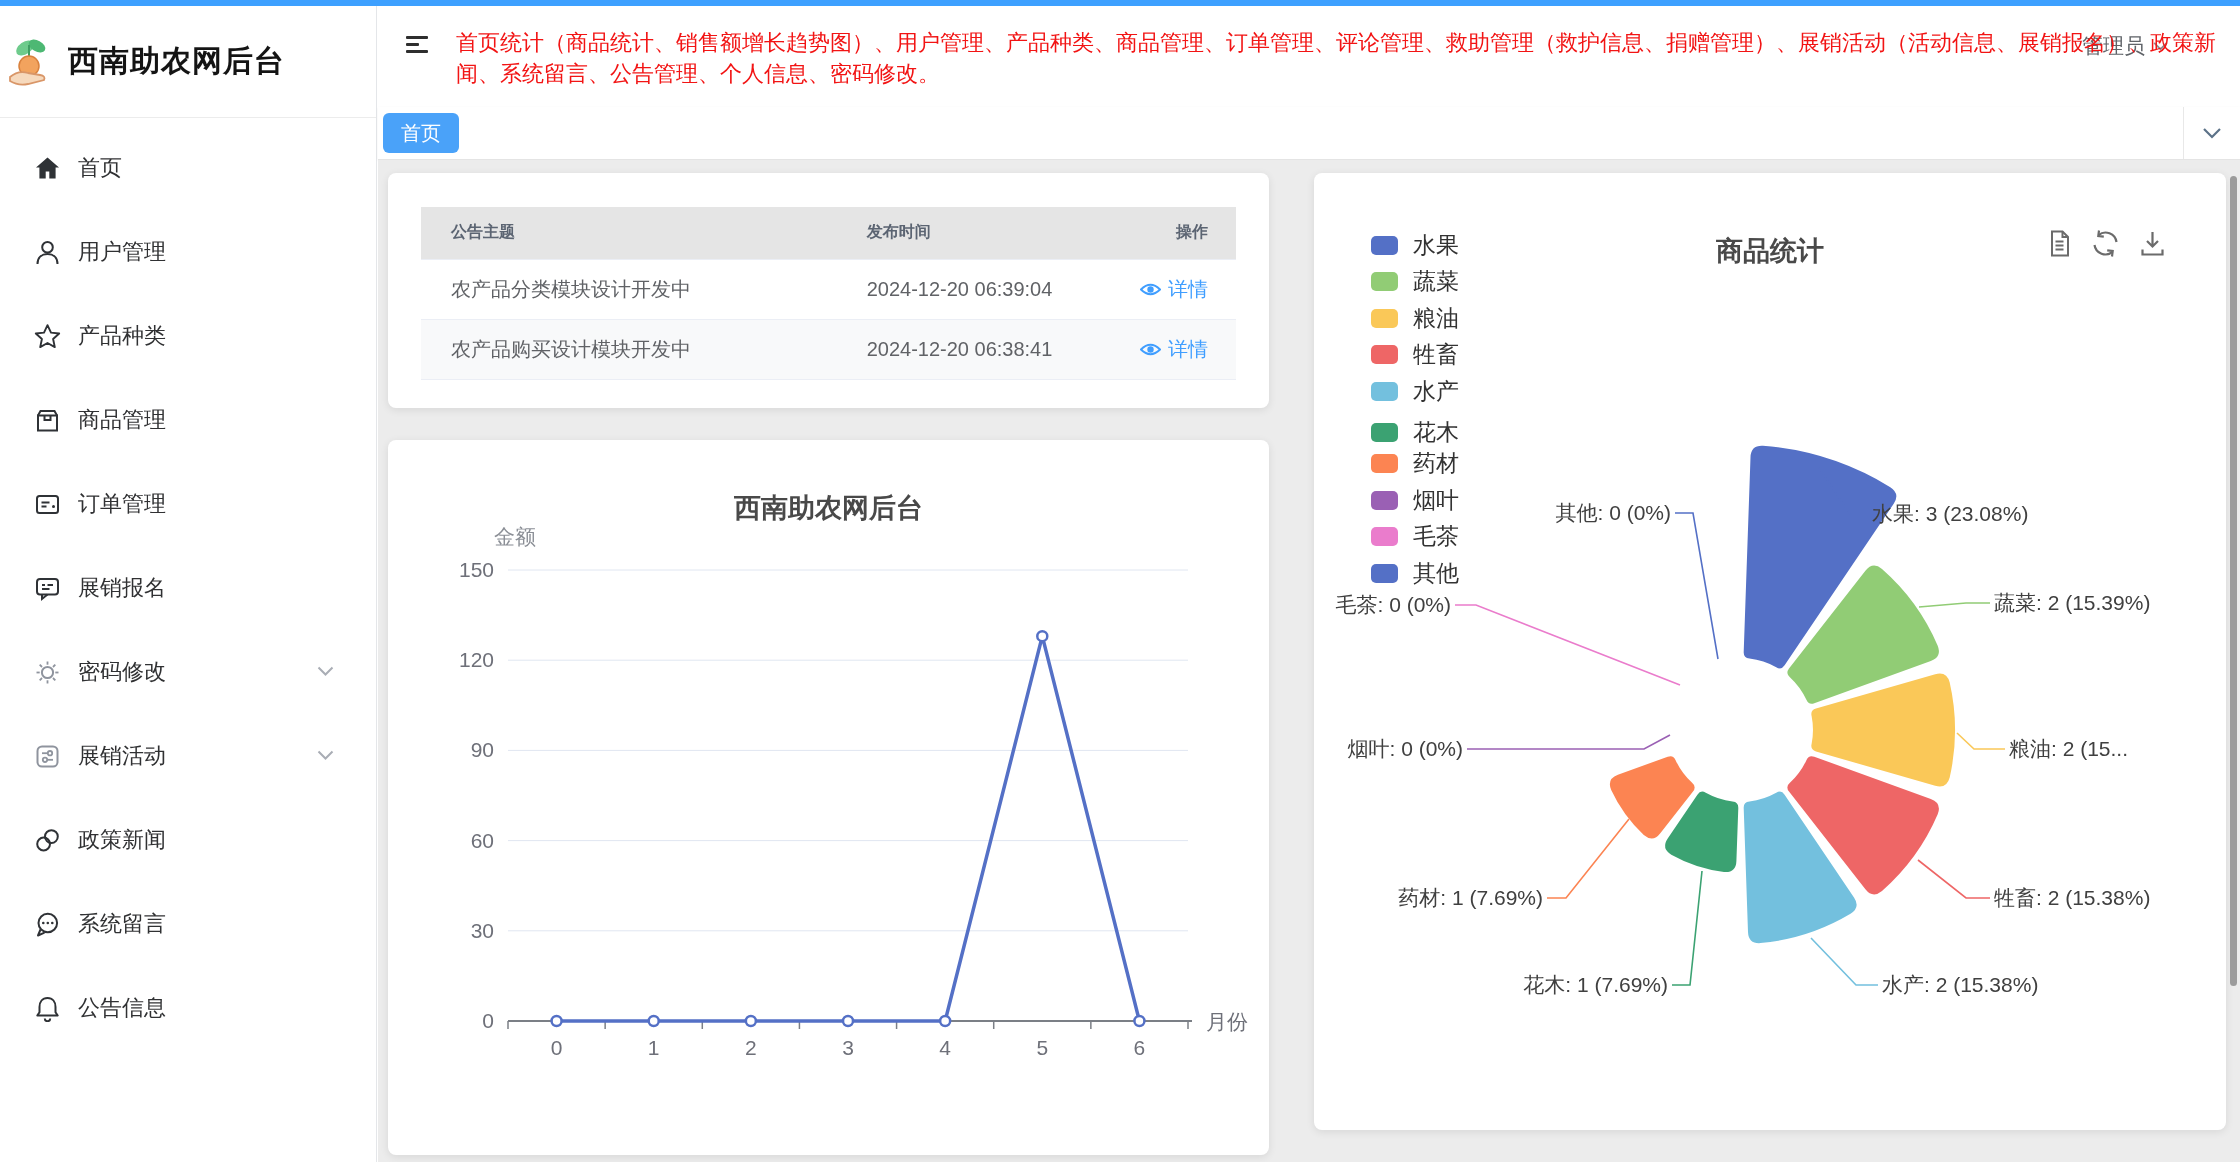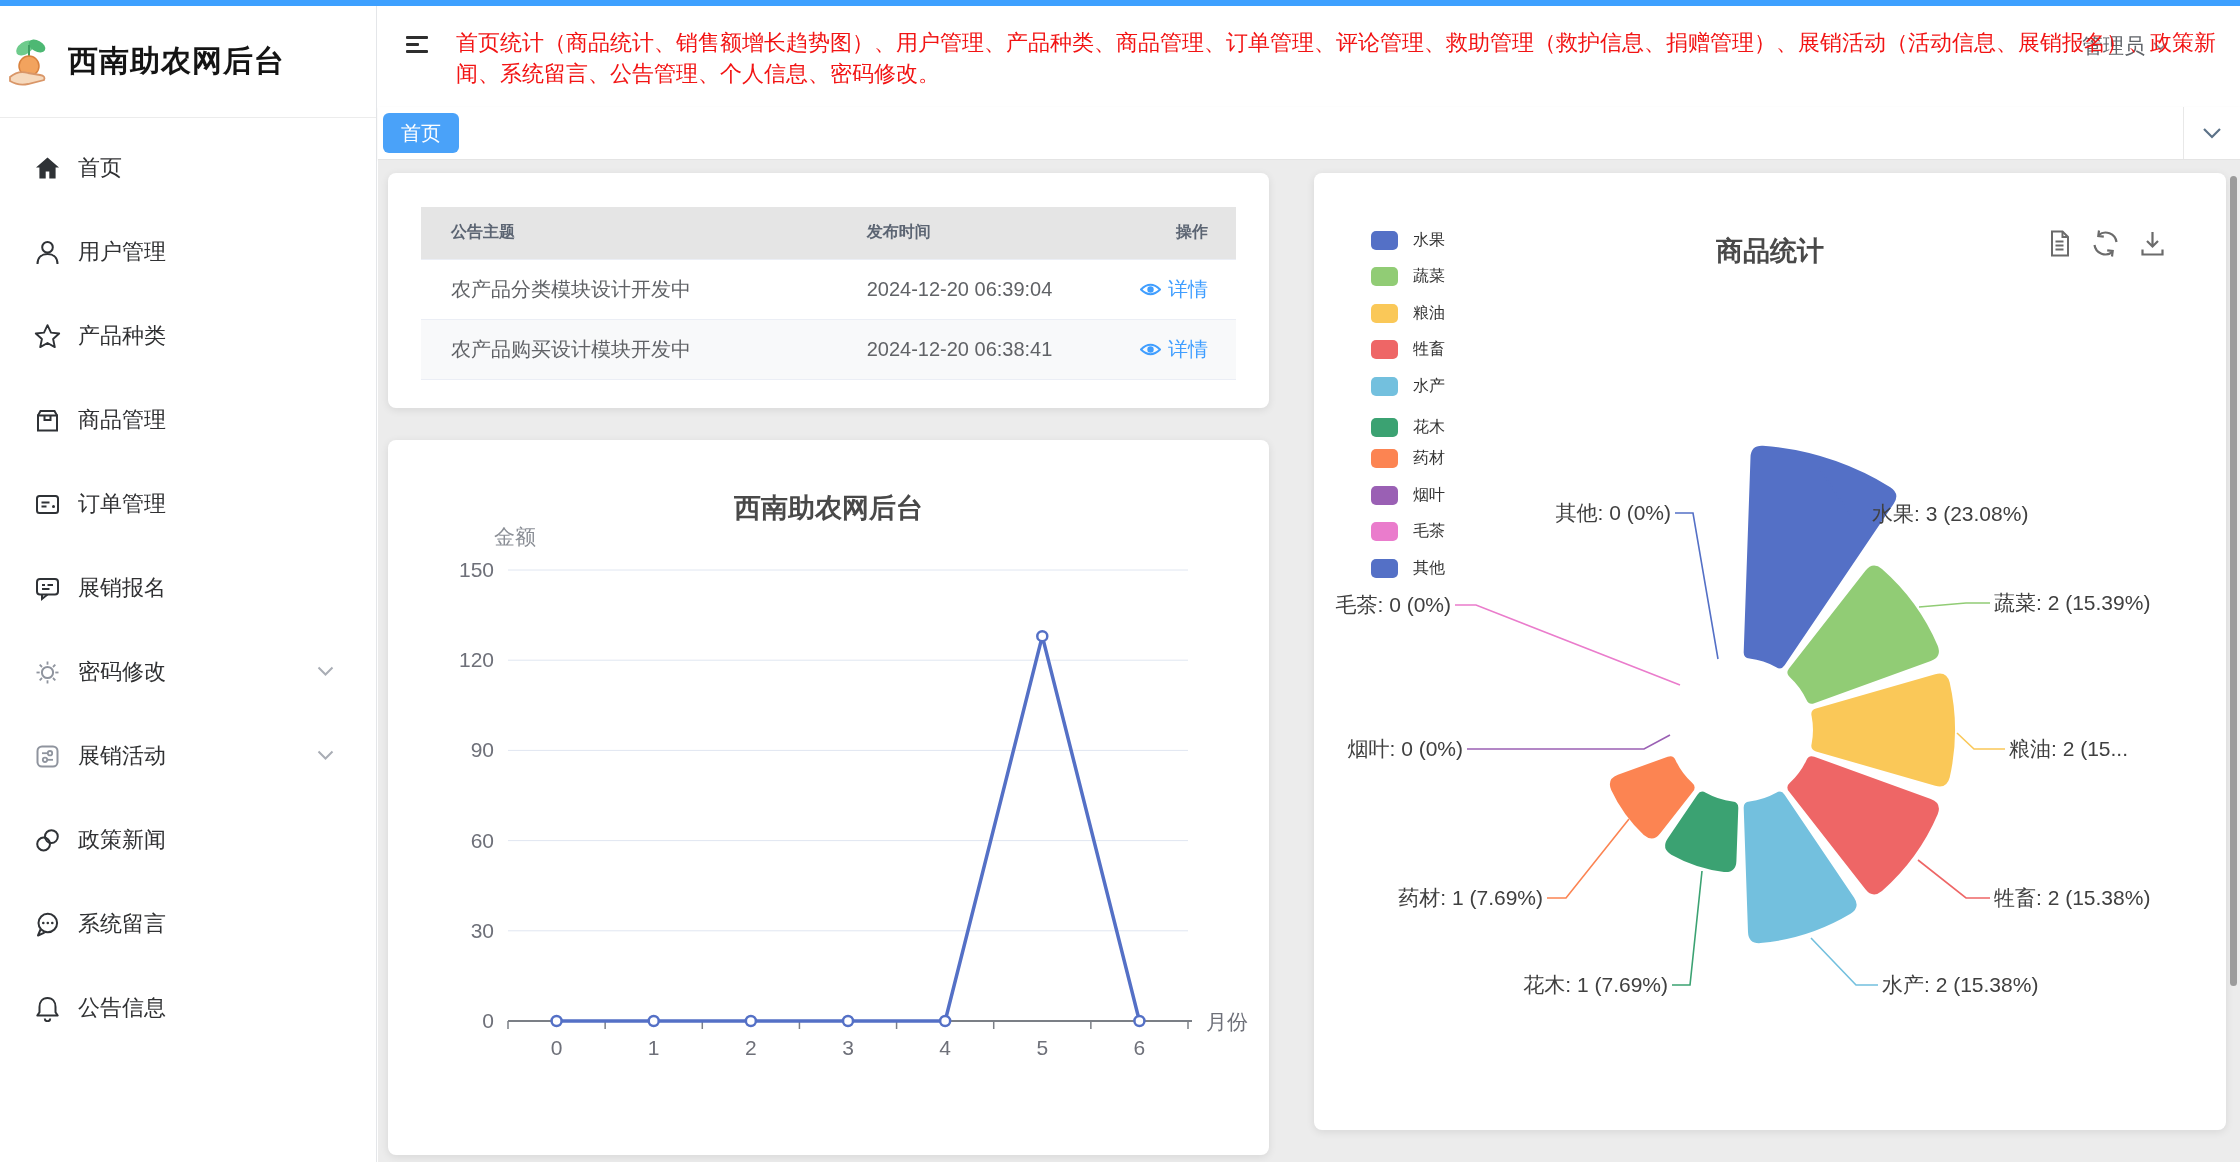--- a/index.html
+++ b/index.html
@@ -70,21 +70,21 @@
   .chart-title { position:absolute; width:100%; text-align:center; font-size:27px; font-weight:700;
     color:#494949; z-index:3; pointer-events:none; }
   .line-card .chart-title { top:50px; }
   .pie-card .chart-title { top:60px; }
   .line-card svg.plot, .pie-card svg.plot { position:absolute; left:0; top:0; }
   .toolbox { position:absolute; right:58px; top:55px; display:flex; gap:16px; z-index:3; }
   .toolbox .tool { width:31px; height:31px; cursor:pointer; }
   .legend { position:absolute; left:57px; top:0; z-index:3; }
   .leg-item { position:absolute; display:flex; align-items:center; cursor:pointer; }
   .leg-swatch { width:27px; height:19px; border-radius:5px; }
-  .leg-label { font-size:16px; color:#333; margin-left:15px; white-space:nowrap; }
+  .leg-label { font-size:23px; color:#333; margin-left:15px; white-space:nowrap; }
 
   .scrollbar { position:absolute; right:3px; top:176px; width:7px; height:810px; background:#9b9b9b;
     border-radius:4px; cursor:pointer; }
 </style>
 </head>
 <body>
 
 <div id="app">
   <div class="topbar"></div>
 

